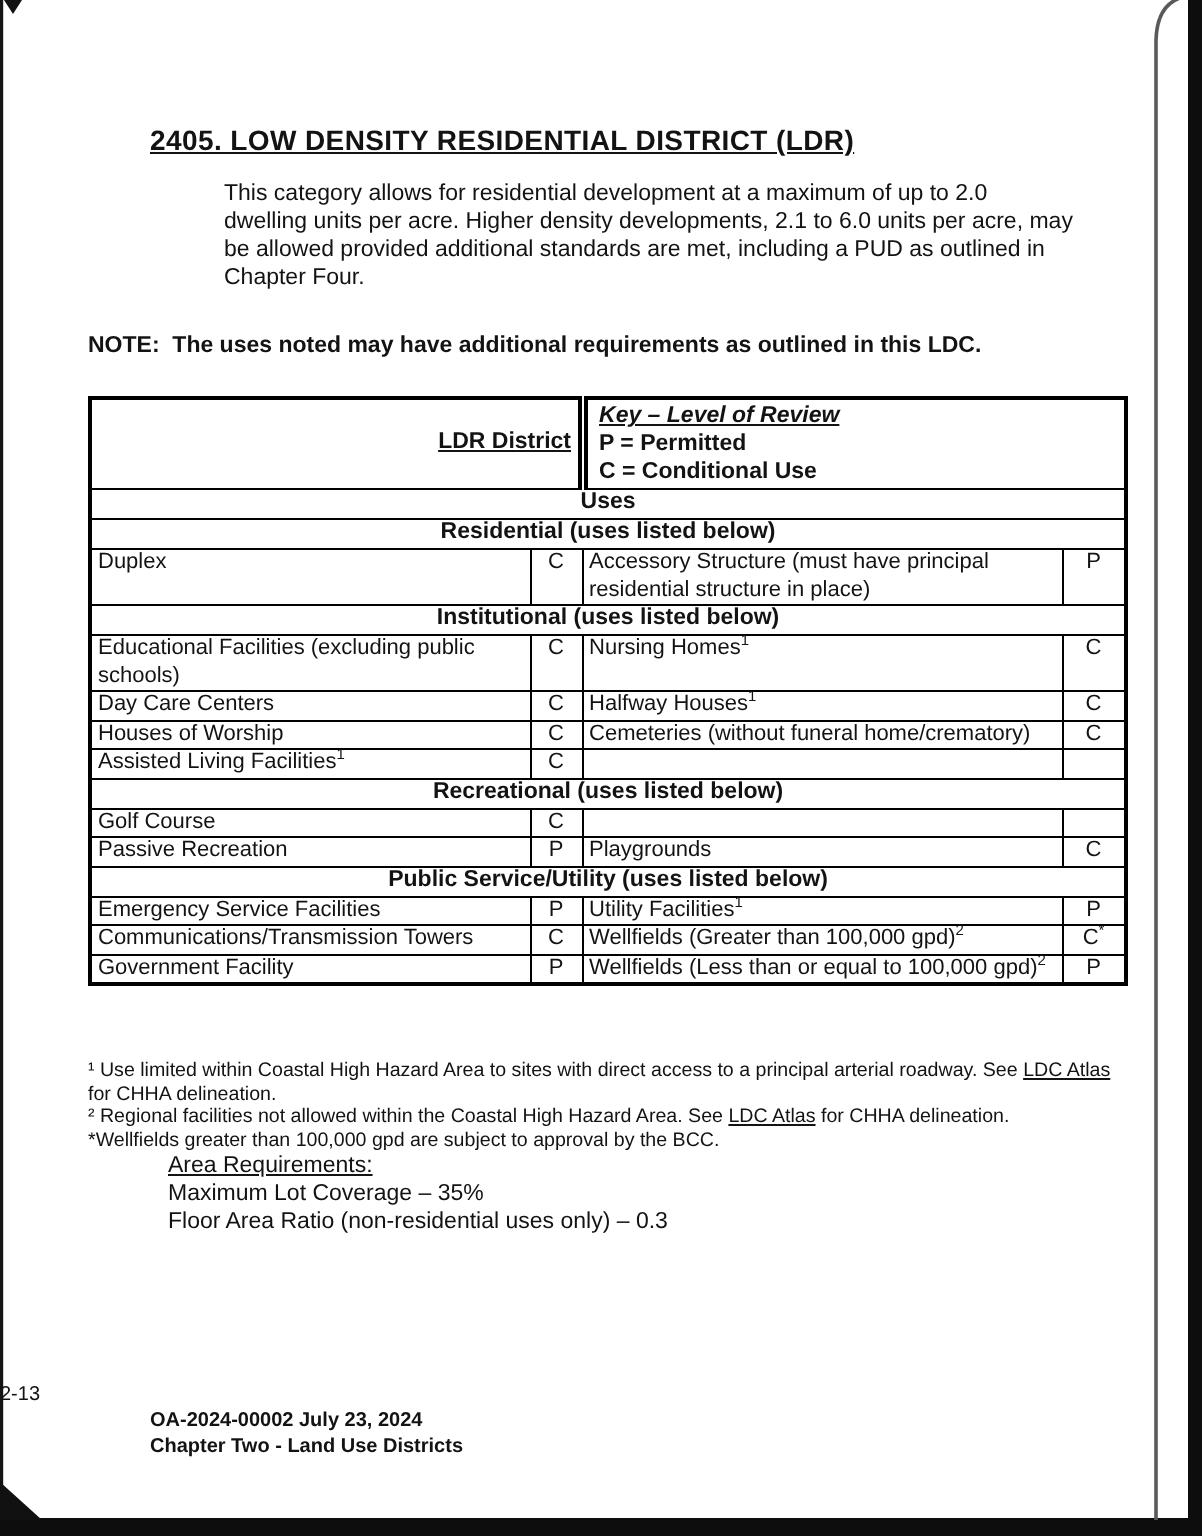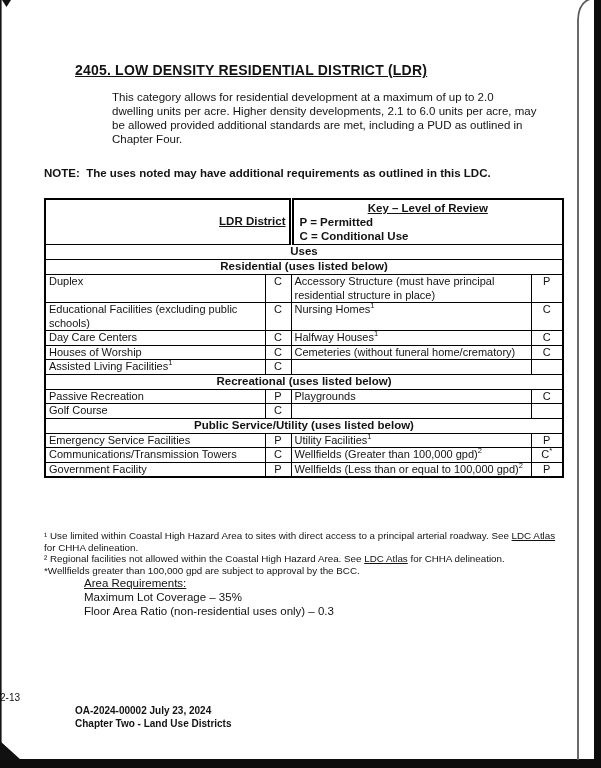--- a/index.html
+++ b/index.html
@@ -26,21 +26,21 @@
   table.uses-table {
     position:absolute; left:44px; top:198px; width:518px;
     border-collapse:collapse; table-layout:fixed;
     border:2px solid #000; font-size:11px;
   }
   .uses-table td { border:1px solid #000; padding:0 3px; vertical-align:top; line-height:13.5px; }
   .uses-table thead tr { height:44px; }
   .district-cell { text-align:right; vertical-align:middle !important; }
   .district-label { font-weight:bold; font-size:11.5px; text-decoration:underline; }
   .key-cell { border-left:5px double #000 !important; font-weight:bold; font-size:11.5px; padding:1px 6px !important; line-height:14px !important; }
-  .key-title { display:block; text-align:center; text-decoration:underline; }
+  .key-title { display:block; text-align:left; font-style:italic; text-decoration:underline; }
   .uses-row td, .section-cell { text-align:center; font-weight:bold; font-size:11.5px; height:14px; }
   .name-cell { height:13px; }
   .level-cell { text-align:center; padding:0 1px !important; }
   sup { font-size:7.5px; line-height:0; vertical-align:super; }
 
   .footnotes {
     position:absolute; left:44px; top:530px; width:524px;
     font-size:9.8px; line-height:11.6px;
   }
   .fn-link { text-decoration:underline; }
@@ -95,20 +95,23 @@
   <tr>
         <td colspan="4" class="section-cell">Residential (uses listed below)</td>
       </tr>
       <tr>
         <td class="name-cell"><span>Duplex</span></td>
         <td class="level-cell"><span>C</span></td>
         <td class="name-cell"><span>Accessory Structure (must have principal residential structure in place)</span></td>
         <td class="level-cell"><span>P</span></td>
       </tr>
       <tr>
+        <td colspan="4" class="section-cell">Institutional (uses listed below)</td>
+      </tr>
+      <tr>
         <td class="name-cell"><span>Educational Facilities (excluding public schools)</span></td>
         <td class="level-cell"><span>C</span></td>
         <td class="name-cell"><span>Nursing Homes</span><sup>1</sup></td>
         <td class="level-cell"><span>C</span></td>
       </tr>
       <tr>
         <td class="name-cell"><span>Day Care Centers</span></td>
         <td class="level-cell"><span>C</span></td>
         <td class="name-cell"><span>Halfway Houses</span><sup>1</sup></td>
         <td class="level-cell"><span>C</span></td>
@@ -122,30 +125,30 @@
       <tr>
         <td class="name-cell"><span>Assisted Living Facilities</span><sup>1</sup></td>
         <td class="level-cell"><span>C</span></td>
         <td class="name-cell"><span></span></td>
         <td class="level-cell"><span></span></td>
       </tr>
       <tr>
         <td colspan="4" class="section-cell">Recreational (uses listed below)</td>
       </tr>
       <tr>
+        <td class="name-cell"><span>Golf Course</span></td>
+        <td class="level-cell"><span>C</span></td>
+        <td class="name-cell"><span></span></td>
+        <td class="level-cell"><span></span></td>
+      </tr>
+      <tr>
         <td class="name-cell"><span>Passive Recreation</span></td>
         <td class="level-cell"><span>P</span></td>
         <td class="name-cell"><span>Playgrounds</span></td>
         <td class="level-cell"><span>C</span></td>
-      </tr>
-      <tr>
-        <td class="name-cell"><span>Golf Course</span></td>
-        <td class="level-cell"><span>C</span></td>
-        <td class="name-cell"><span></span></td>
-        <td class="level-cell"><span></span></td>
       </tr>
       <tr>
         <td colspan="4" class="section-cell">Public Service/Utility (uses listed below)</td>
       </tr>
       <tr>
         <td class="name-cell"><span>Emergency Service Facilities</span></td>
         <td class="level-cell"><span>P</span></td>
         <td class="name-cell"><span>Utility Facilities</span><sup>1</sup></td>
         <td class="level-cell"><span>P</span></td>
       </tr>

